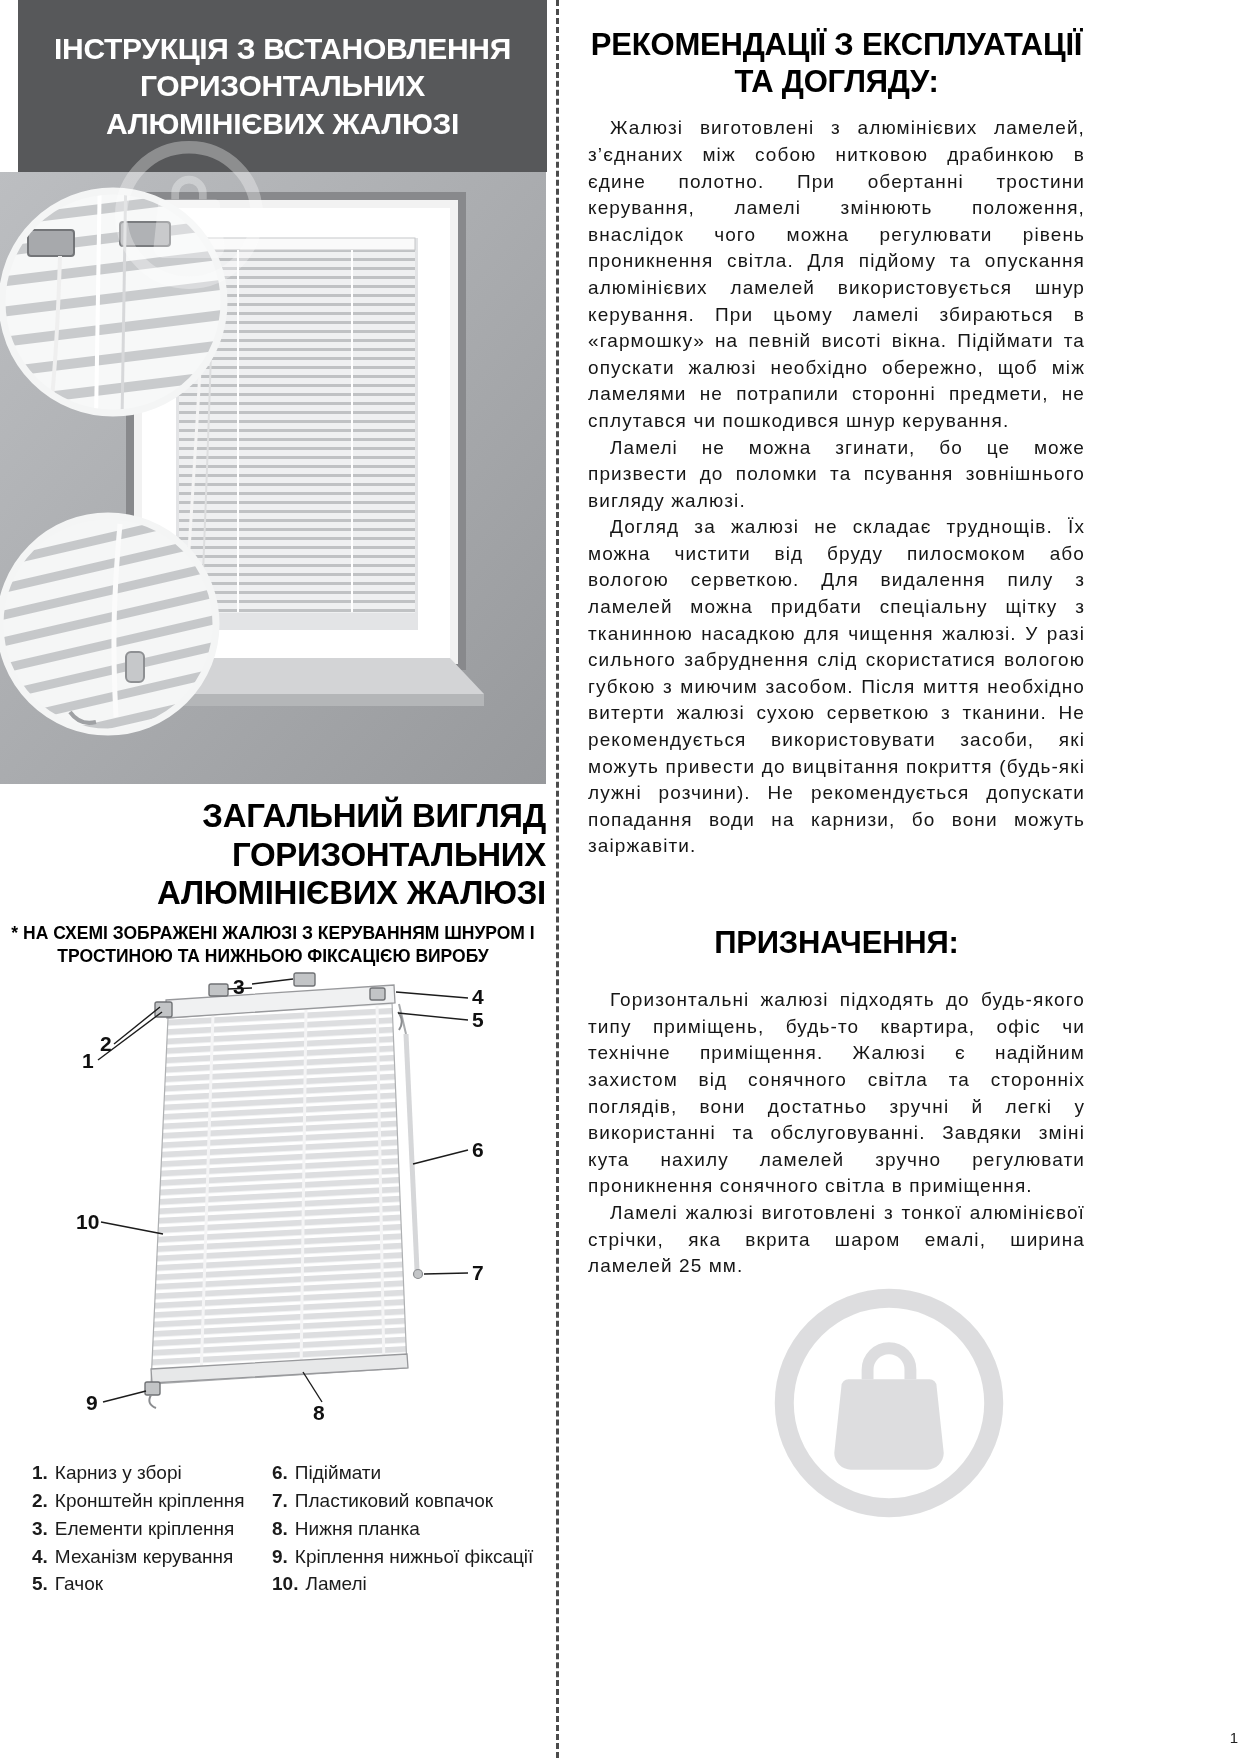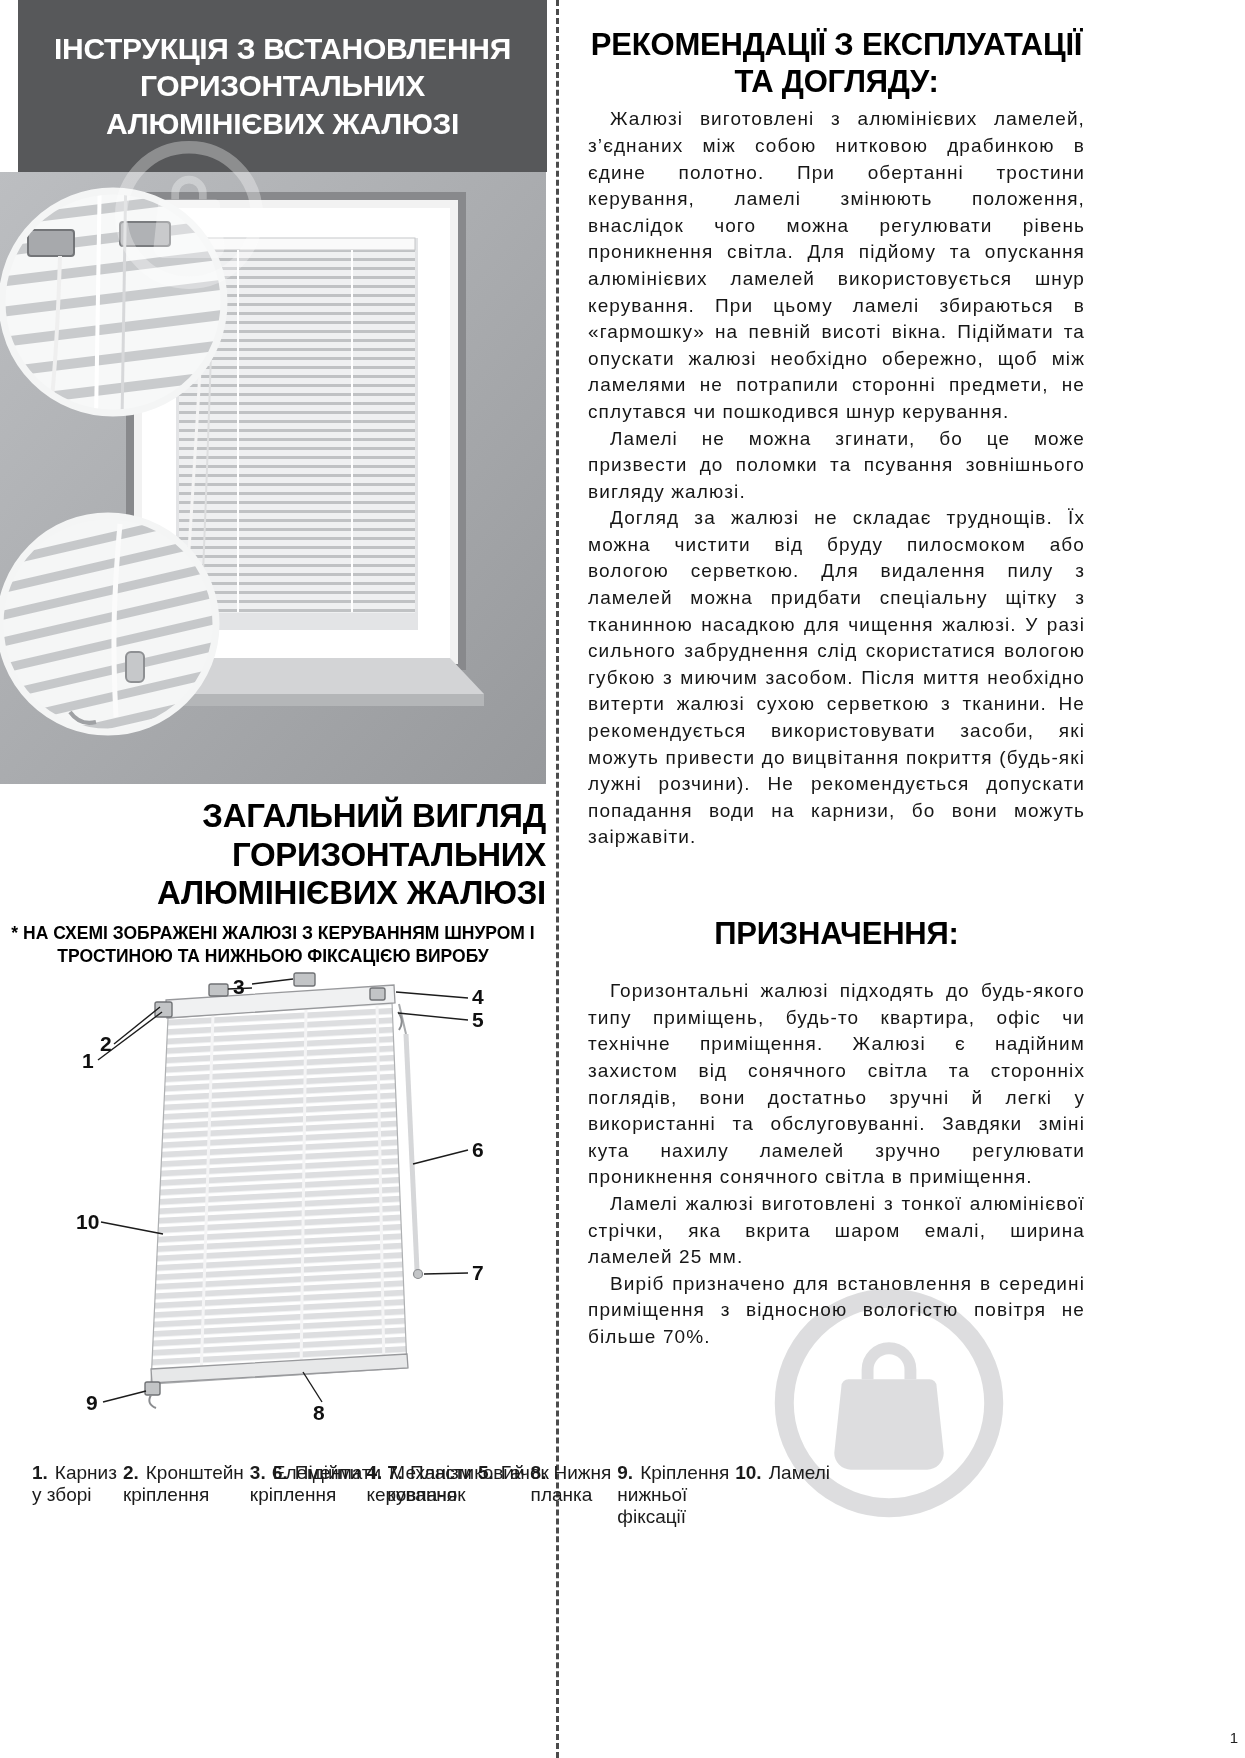--- a/index.html
+++ b/index.html
@@ -27,30 +27,30 @@
   .note{
     position:absolute;left:8px;top:922px;width:530px;text-align:center;
     font-weight:700;font-size:17.5px;line-height:1.32;color:#000000;
   }
   .diagram{position:absolute;left:0;top:972px;width:546px;height:482px}
   .co{font-family:"Liberation Sans",sans-serif;font-weight:700;font-size:21px;fill:#101010}
   .legend{
     position:absolute;left:32px;top:1462px;width:514px;display:flex;
     font-size:19px;line-height:1.15;color:#1b1b1b;z-index:1;
   }
-  .legend-col{display:flex;flex-direction:row;gap:6px}
+  .legend-col{display:flex;flex-direction:column;gap:6px}
   .legend-col.first{width:240px}
   .ln{font-weight:700;margin-right:7px}
   
   .divider{position:absolute;left:556px;top:0;height:1758px;width:0;border-left:3.5px dashed #4b4b4b}
   
   .col-right{position:absolute;left:588px;top:26px;width:497px;z-index:1}
   .rtitle{
     text-align:center;font-size:31px;line-height:1.2;font-weight:700;
-    letter-spacing:-0.2px;margin-bottom:6px;color:#000;
+    letter-spacing:-0.2px;margin-bottom:15px;color:#000;
   }
   .rtitle.purpose{margin-top:64px;margin-bottom:26px}
   .body{
     font-size:19px;line-height:26.6px;letter-spacing:1.1px;
     text-align:justify;text-indent:22px;color:#161616;
   }
   .page-num{position:absolute;right:7px;bottom:12px;font-size:15px;color:#222;z-index:3}
 </style>
 </head>
 <body>
@@ -235,16 +235,15 @@
 </div>
 
 <div class="col-right">
   <h1 class="rtitle">РЕКОМЕНДАЦІЇ З ЕКСПЛУАТАЦІЇ ТА ДОГЛЯДУ:</h1>
   <p class="body">Жалюзі виготовлені з алюмінієвих ламелей, з’єднаних між собою нитковою драбинкою в єдине полотно. При обертанні тростини керування, ламелі змінюють положення, внаслідок чого можна регулювати рівень проникнення світла. Для підйому та опускання алюмінієвих ламелей використовується шнур керування. При цьому ламелі збираються в «гармошку» на певній висоті вікна. Підіймати та опускати жалюзі необхідно обережно, щоб між ламелями не потрапили сторонні предмети, не сплутався чи пошкодився шнур керування.</p>
   <p class="body">Ламелі не можна згинати, бо це може призвести до поломки та псування зовнішнього вигляду жалюзі.</p>
   <p class="body">Догляд за жалюзі не складає труднощів. Їх можна чистити від бруду пилосмоком або вологою серветкою. Для видалення пилу з ламелей можна придбати спеціальну щітку з тканинною насадкою для чищення жалюзі. У разі сильного забруднення слід скористатися вологою губкою з миючим засобом. Після миття необхідно витерти жалюзі сухою серветкою з тканини. Не рекомендується використовувати засоби, які можуть привести до вицвітання покриття (будь-які лужні розчини). Не рекомендується допускати попадання води на карнизи, бо вони можуть заіржавіти.</p>
   <h1 class="rtitle purpose">ПРИЗНАЧЕННЯ:</h1>
   <p class="body">Горизонтальні жалюзі підходять до будь-якого типу приміщень, будь-то квартира, офіс чи технічне приміщення. Жалюзі є надійним захистом від сонячного світла та сторонніх поглядів, вони достатньо зручні й легкі у використанні та обслуговуванні. Завдяки зміні кута нахилу ламелей зручно регулювати проникнення сонячного світла в приміщення.</p>
   <p class="body">Ламелі жалюзі виготовлені з тонкої алюмінієвої стрічки, яка вкрита шаром емалі, ширина ламелей 25 мм.</p>
-  <p class="body">Виріб призначено для встановлення в середині приміщення з відносною вологістю повітря не більше 70%.</p>
 </div>
 
 <div class="page-num">1</div>
 
 </body></html>

